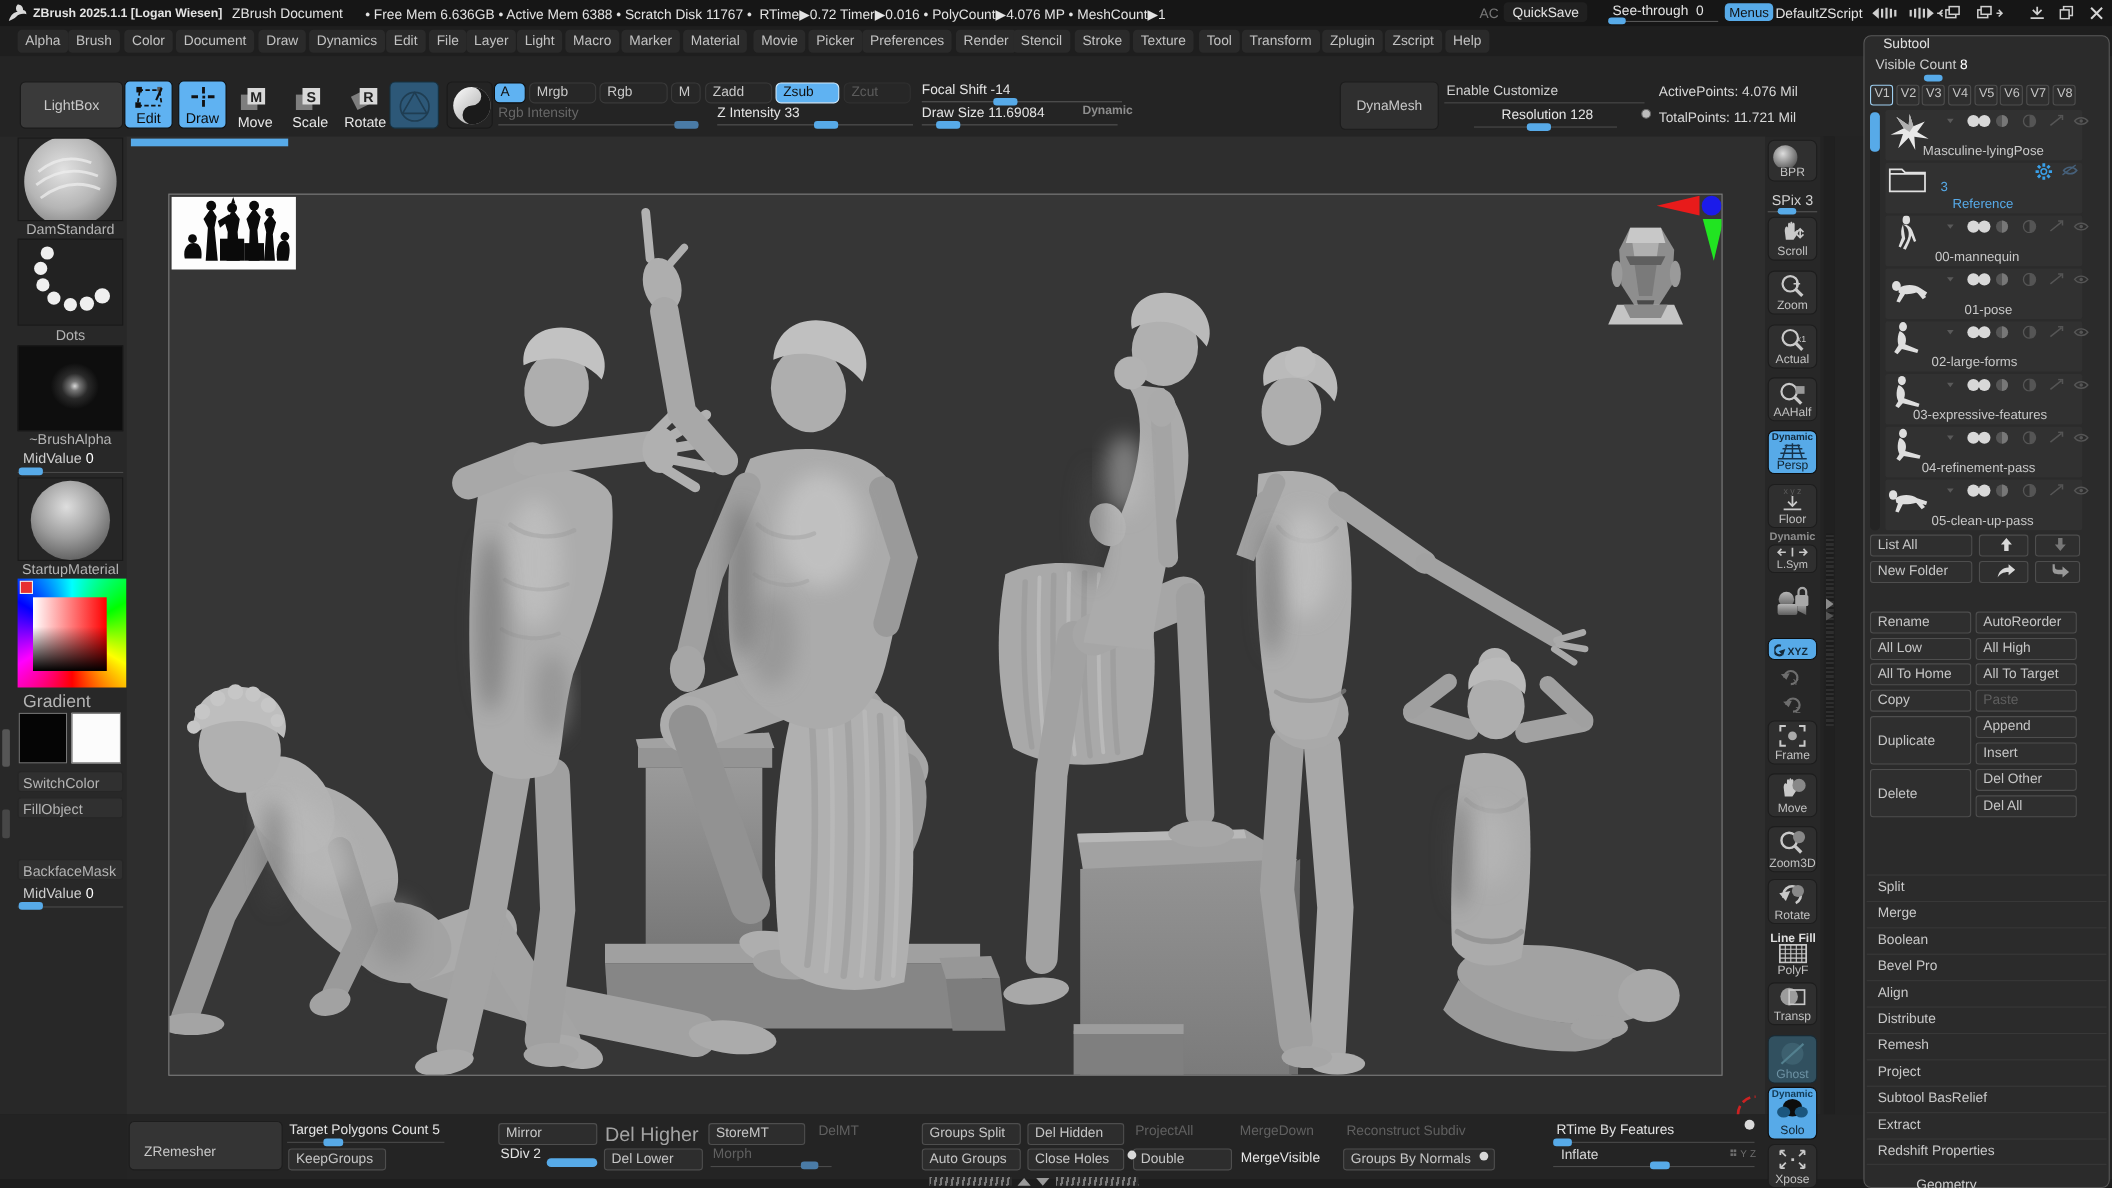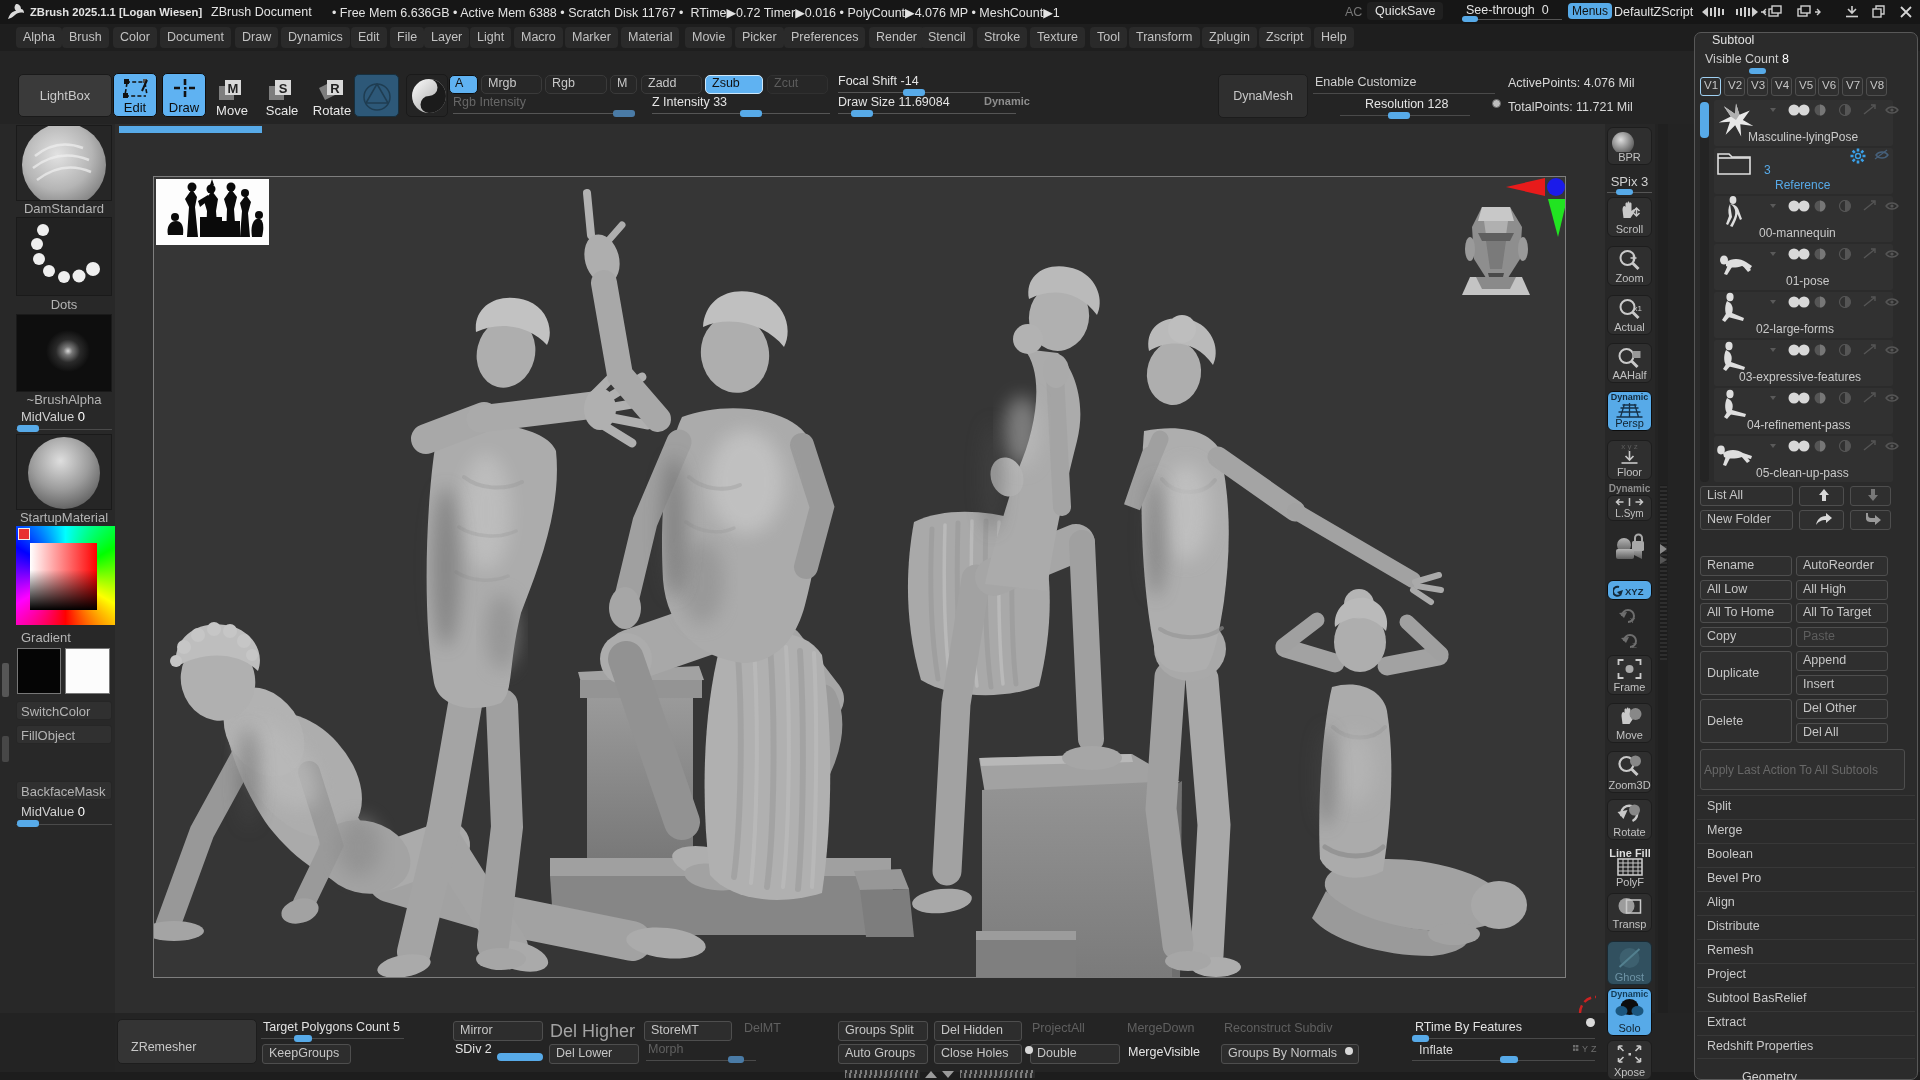--- a/index.html
+++ b/index.html
@@ -272,21 +272,21 @@
           </radialGradient>
         </defs>
         <circle cx="47" cy="38" r="36" fill="url(#sm)"></circle>
       </svg>
   </div>
   <div class="lab" style="left:16px;top:510px;width:96px;text-align:center;font-size:13px;color:#b4b4b4">StartupMaterial</div>
   <div class="abs" style="left:16px;top:526px;width:99px;height:99px;background:conic-gradient(from 180deg, #f00, #f0f, #00f, #0ff, #0f0, #ff0, #f00)">
     <div class="abs" style="left:14px;top:17px;width:67px;height:67px;background:linear-gradient(to top, #000, rgba(0,0,0,0) 60%), linear-gradient(to right, #fff, #f00)"></div>
     <div class="abs" style="left:2px;top:2px;width:12px;height:12px;background:#e83030;border:1.5px solid #eee"></div>
   </div>
-  <div class="lab" style="left:21px;top:630px;font-size:13px;color:#b4b4b4">Gradient</div>
+  <div class="lab" style="left:21px;top:630px;font-size:16px;color:#b4b4b4">Gradient</div>
   <div class="abs" style="left:17px;top:648px;width:44px;height:46px;background:#050505;border:1px solid #777"></div>
   <div class="abs" style="left:65px;top:648px;width:45px;height:46px;background:#fcfcfc;border:1px solid #777"></div>
   <div class="abs" style="left:16px;top:701px;width:96px;height:19px;background:#303030;border-radius:3px;border:1px solid #262626;font-size:13px;color:#b4b4b4;padding:2px 0 0 4px">SwitchColor</div>
   <div class="abs" style="left:16px;top:725px;width:96px;height:19px;background:#303030;border-radius:3px;border:1px solid #262626;font-size:13px;color:#b4b4b4;padding:2px 0 0 4px">FillObject</div>
   <div class="abs" style="left:16px;top:781px;width:96px;height:19px;background:#303030;border-radius:3px;border:1px solid #262626;font-size:13px;color:#b4b4b4;padding:2px 0 0 4px">BackfaceMask</div>
   <div class="lab" style="left:21px;top:804px;font-size:13px;color:#cfcfcf">MidValue <span style="color:#fff">0</span></div>
   <div class="slider-track" style="left:16px;top:824px;width:96px;background:#4a4a4a"></div>
   <div class="slider-handle" style="left:17px;top:820px"></div>
   <div id="canvaswrap" class="abs" style="left:115px;top:124px;width:1490px;height:889px;background:#2e2e2e"></div>
   <div id="canvas" class="abs" style="left:153px;top:176px;width:1413px;height:802px;background:#363636;border:1px solid #7e7e7e">
@@ -961,21 +961,20 @@
   <div class="pbtn" style="left:1700px;top:603px;width:92px">All To Home</div>
   <div class="pbtn" style="left:1796px;top:603px;width:92px">All To Target</div>
   <div class="pbtn" style="left:1700px;top:627px;width:92px">Copy</div>
   <div class="pbtn" style="left:1796px;top:627px;width:92px;color:#5e5e5e">Paste</div>
   <div class="pbtn" style="left:1700px;top:651px;width:92px;height:44px;line-height:40px">Duplicate</div>
   <div class="pbtn" style="left:1796px;top:651px;width:92px">Append</div>
   <div class="pbtn" style="left:1796px;top:675px;width:92px">Insert</div>
   <div class="pbtn" style="left:1700px;top:699px;width:92px;height:44px;line-height:40px">Delete</div>
   <div class="pbtn" style="left:1796px;top:699px;width:92px">Del Other</div>
   <div class="pbtn" style="left:1796px;top:723px;width:92px">Del All</div>
-  <div class="pbtn" style="left:1700px;top:749px;width:205px;height:41px;color:#686868;padding:13px 0 0 3px;font-size:12px;white-space:nowrap">Apply Last Action To All Subtools</div>
 
   <div class="prow" style="top:795px">Split</div>
   <div class="prow" style="top:819px">Merge</div>
   <div class="prow" style="top:843px">Boolean</div>
   <div class="prow" style="top:867px">Bevel Pro</div>
   <div class="prow" style="top:891px">Align</div>
   <div class="prow" style="top:915px">Distribute</div>
   <div class="prow" style="top:939px">Remesh</div>
   <div class="prow" style="top:963px">Project</div>
   <div class="prow" style="top:987px">Subtool BasRelief</div>

